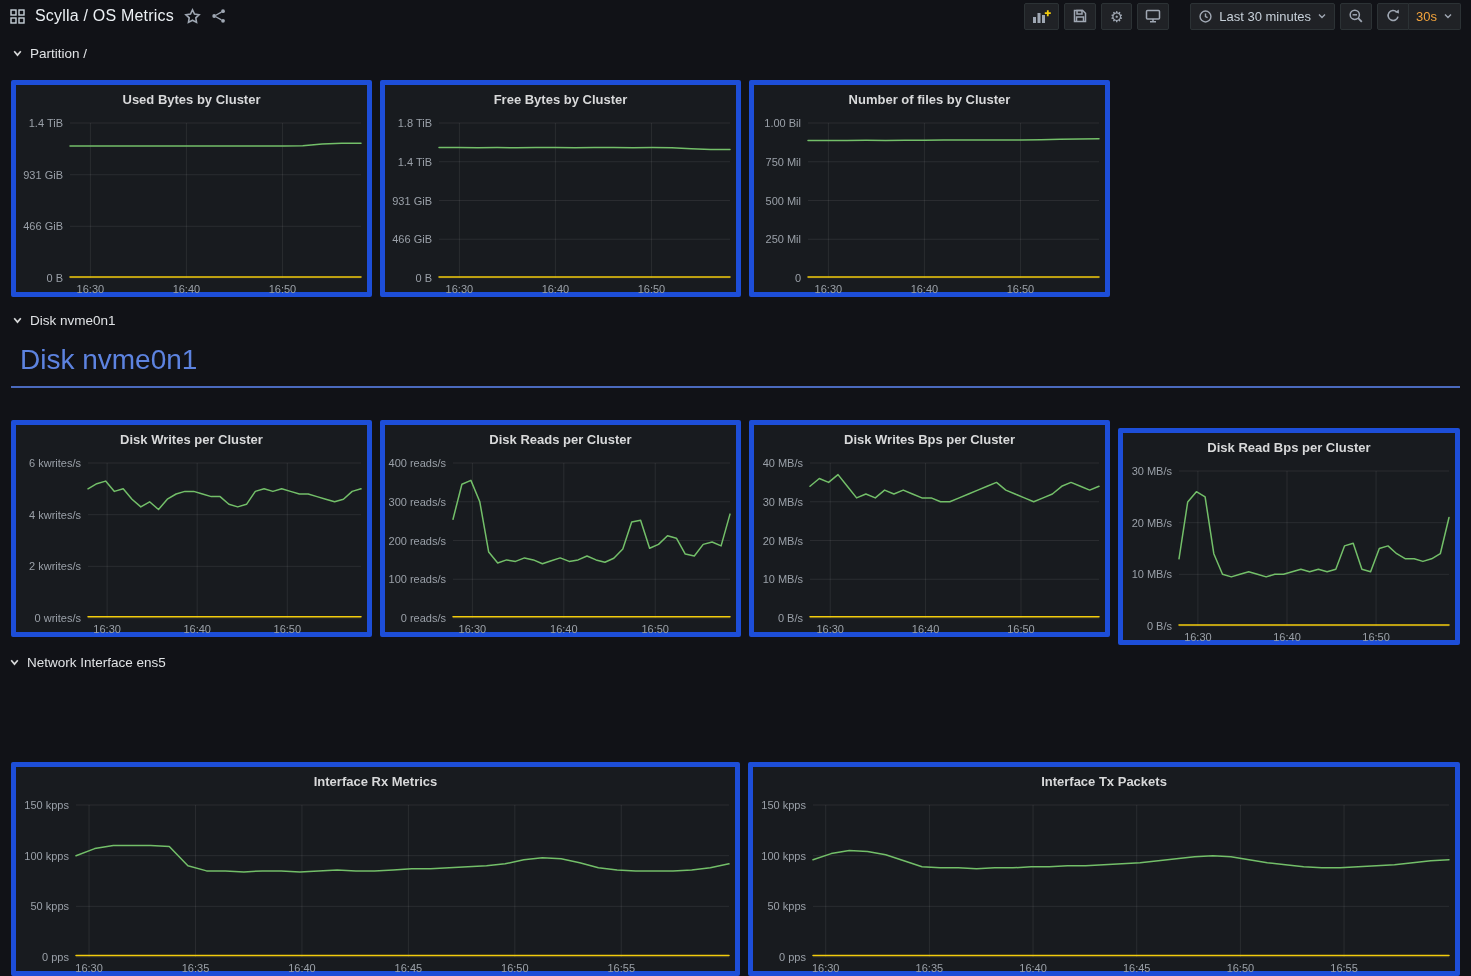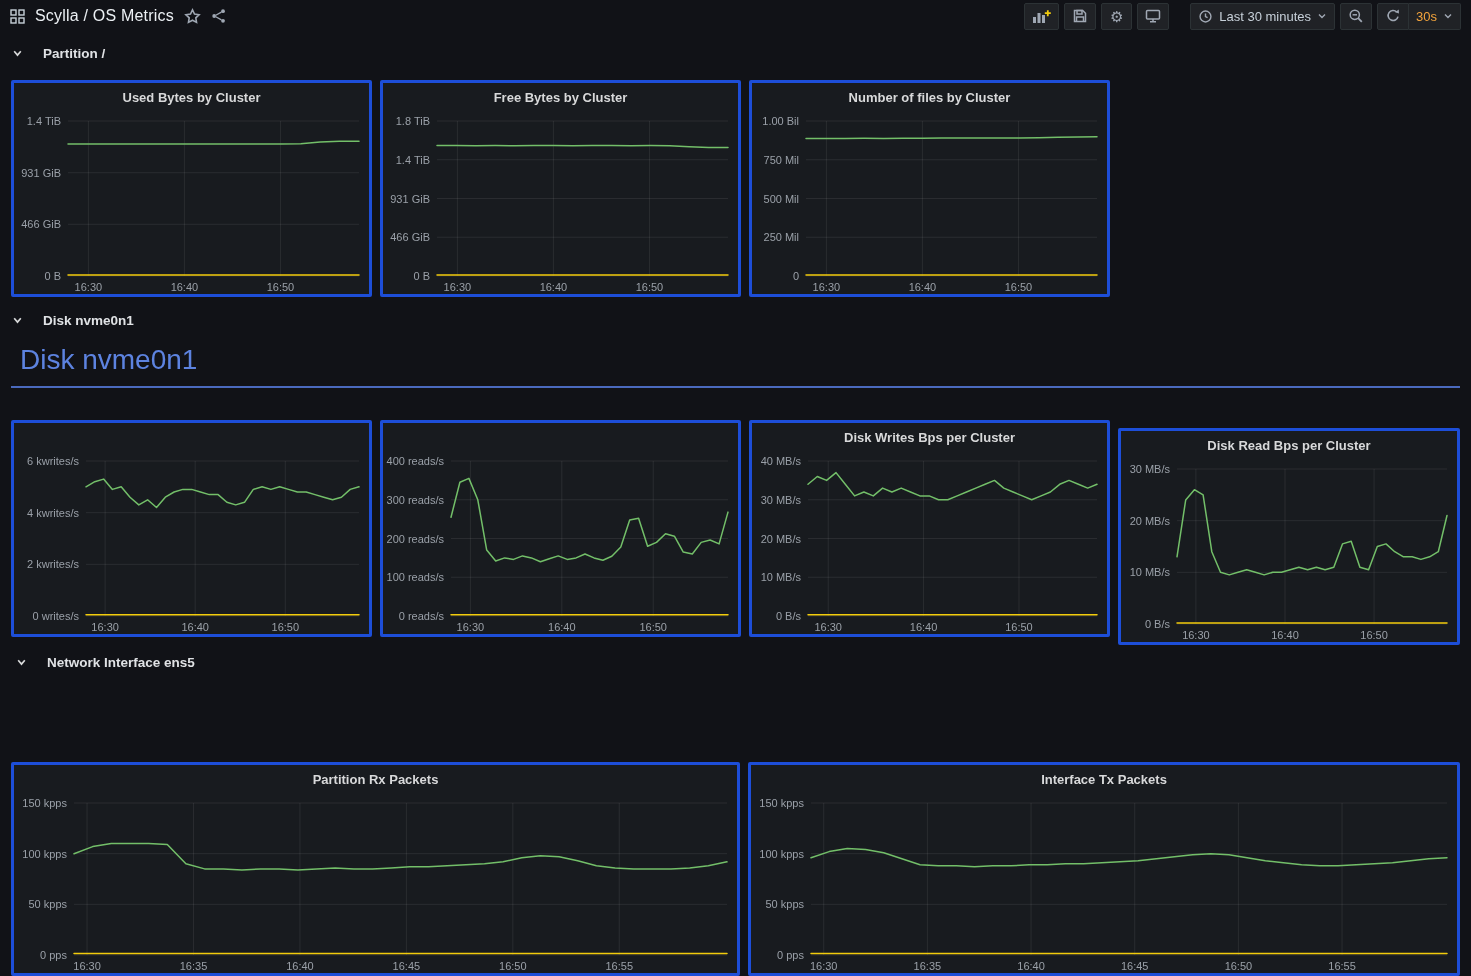--- a/index.html
+++ b/index.html
@@ -17,24 +17,24 @@
           font-size:13px;font-family:"Liberation Sans",sans-serif;padding:0 7px}
   .tb-btn svg{display:block}
   .tb-time{margin-left:16px}
   .btn-group{display:flex;align-items:center}
   .btn-group .tb-btn:first-child{border-top-right-radius:0;border-bottom-right-radius:0}
   .btn-group .tb-btn:last-child{border-left:none;border-top-left-radius:0;border-bottom-left-radius:0}
   .refresh-interval-text{color:var(--refresh-text,#f2a33c);font-weight:400}
   .glyph{font-size:15px;line-height:1;color:#9fa7b3}
 
   
-  .section{position:absolute;display:flex;align-items:center;gap:20px;font-size:13.5px;font-weight:700;color:#e0e2e5;cursor:pointer}
+  .section{position:absolute;display:flex;align-items:center;gap:7px;font-size:13.5px;font-weight:400;color:#e0e2e5;cursor:pointer}
 
   
-  .panel{position:absolute;background:#181b1f;border:3px solid #1d4ed8;border-radius:2px}
+  .panel{position:absolute;background:#181b1f;border:5px solid #1d4ed8;border-radius:2px}
   .panel-title{height:28px;display:flex;align-items:center;justify-content:center;font-size:13px;font-weight:600;color:#d8d9da;cursor:pointer}
   .chart{position:absolute;left:0;right:0;top:28px;bottom:0;cursor:crosshair}
   svg text{font-family:"Liberation Sans",sans-serif}
 
   
   .textpanel{position:absolute}
   .bigheading{font-size:28px;font-weight:400;color:var(--heading-blue,#5d83e0);
               padding:4px 4px 10px 9px;border-bottom:2px solid var(--heading-rule,#4a69bd);display:block}
 
   .icon-stroke{stroke:#9fa7b3;fill:none;stroke-width:1.5}
@@ -205,40 +205,42 @@
       <polyline points="2,3 5,6.5 8,3" fill="none" stroke="#d8d9da" stroke-width="1.5"></polyline>
     </svg>
     <span>Disk nvme0n1</span>
   </div>
 
   <div class="textpanel" style="left:11px;top:340px;width:1449px;height:60px">
     <span class="bigheading">Disk nvme0n1</span>
   </div>
 
   <div class="panel" style="left:11px;top:420px;width:361px;height:217px">
+    <div class="panel-title">Disk Writes per Cluster</div>
     <div class="chart"><svg width="359" height="187">
           <line x1="72" y1="10" x2="345" y2="10" stroke="rgba(255,255,255,0.08)"></line>
           <text x="65" y="14" text-anchor="end" fill="#9aa0a8" font-size="11">6 kwrites/s</text>
           <line x1="72" y1="61.66666666666667" x2="345" y2="61.66666666666667" stroke="rgba(255,255,255,0.08)"></line>
           <text x="65" y="65.66666666666667" text-anchor="end" fill="#9aa0a8" font-size="11">4 kwrites/s</text>
           <line x1="72" y1="113.33333333333334" x2="345" y2="113.33333333333334" stroke="rgba(255,255,255,0.08)"></line>
           <text x="65" y="117.33333333333334" text-anchor="end" fill="#9aa0a8" font-size="11">2 kwrites/s</text>
           <line x1="72" y1="165" x2="345" y2="165" stroke="rgba(255,255,255,0.08)"></line>
           <text x="65" y="169" text-anchor="end" fill="#9aa0a8" font-size="11">0 writes/s</text>
           <line x1="91.11" y1="10" x2="91.11" y2="165" stroke="rgba(255,255,255,0.08)"></line>
           <text x="91.11" y="180" text-anchor="middle" fill="#9aa0a8" font-size="11">16:30</text>
           <line x1="181.2" y1="10" x2="181.2" y2="165" stroke="rgba(255,255,255,0.08)"></line>
           <text x="181.2" y="180" text-anchor="middle" fill="#9aa0a8" font-size="11">16:40</text>
           <line x1="271.28999999999996" y1="10" x2="271.28999999999996" y2="165" stroke="rgba(255,255,255,0.08)"></line>
           <text x="271.28999999999996" y="180" text-anchor="middle" fill="#9aa0a8" font-size="11">16:50</text>
           <polyline points="72.0,35.8 80.8,30.7 89.6,28.1 98.4,38.4 107.2,35.8 116.0,46.2 124.8,53.9 133.6,48.8 142.5,56.5 151.3,46.2 160.1,41.0 168.9,38.4 177.7,38.4 186.5,41.0 195.3,43.6 204.1,43.6 212.9,51.3 221.7,53.9 230.5,51.3 239.3,38.4 248.1,35.8 256.9,38.4 265.7,35.8 274.5,38.4 283.4,41.0 292.2,41.0 301.0,43.6 309.8,46.2 318.6,48.8 327.4,46.2 336.2,38.4 345.0,35.8" fill="none" stroke="#73bf69" stroke-width="1.5" stroke-linejoin="round" stroke-linecap="round"></polyline>
           <polyline points="72.0,163.7 345.0,163.7" fill="none" stroke="#f2cc0c" stroke-width="1.5" stroke-linejoin="round" stroke-linecap="round"></polyline>
         </svg></div>
   </div>
   <div class="panel" style="left:380px;top:420px;width:361px;height:217px">
+    <div class="panel-title">Disk Reads per Cluster</div>
     <div class="chart"><svg width="359" height="187">
           <line x1="68" y1="10" x2="345" y2="10" stroke="rgba(255,255,255,0.08)"></line>
           <text x="61" y="14" text-anchor="end" fill="#9aa0a8" font-size="11">400 reads/s</text>
           <line x1="68" y1="48.75" x2="345" y2="48.75" stroke="rgba(255,255,255,0.08)"></line>
           <text x="61" y="52.75" text-anchor="end" fill="#9aa0a8" font-size="11">300 reads/s</text>
           <line x1="68" y1="87.5" x2="345" y2="87.5" stroke="rgba(255,255,255,0.08)"></line>
           <text x="61" y="91.5" text-anchor="end" fill="#9aa0a8" font-size="11">200 reads/s</text>
           <line x1="68" y1="126.25" x2="345" y2="126.25" stroke="rgba(255,255,255,0.08)"></line>
           <text x="61" y="130.25" text-anchor="end" fill="#9aa0a8" font-size="11">100 reads/s</text>
           <line x1="68" y1="165" x2="345" y2="165" stroke="rgba(255,255,255,0.08)"></line>
@@ -291,30 +293,30 @@
           <text x="74.9" y="180" text-anchor="middle" fill="#9aa0a8" font-size="11">16:30</text>
           <line x1="164" y1="10" x2="164" y2="165" stroke="rgba(255,255,255,0.08)"></line>
           <text x="164" y="180" text-anchor="middle" fill="#9aa0a8" font-size="11">16:40</text>
           <line x1="253.1" y1="10" x2="253.1" y2="165" stroke="rgba(255,255,255,0.08)"></line>
           <text x="253.1" y="180" text-anchor="middle" fill="#9aa0a8" font-size="11">16:50</text>
           <polyline points="56.0,97.8 64.7,41.0 73.4,30.7 82.1,35.8 90.8,92.7 99.5,113.3 108.3,115.9 117.0,113.3 125.7,110.8 134.4,113.3 143.1,115.9 151.8,113.3 160.5,113.3 169.2,110.8 177.9,108.2 186.6,110.8 195.4,108.2 204.1,110.8 212.8,108.2 221.5,84.9 230.2,82.3 238.9,108.2 247.6,110.8 256.3,87.5 265.0,84.9 273.7,92.7 282.5,97.8 291.2,97.8 299.9,100.4 308.6,97.8 317.3,92.7 326.0,56.5" fill="none" stroke="#73bf69" stroke-width="1.5" stroke-linejoin="round" stroke-linecap="round"></polyline>
           <polyline points="56.0,164.0 326.0,164.0" fill="none" stroke="#f2cc0c" stroke-width="1.5" stroke-linejoin="round" stroke-linecap="round"></polyline>
         </svg></div>
   </div>
 
-  <div class="section" style="left:16px;top:655px">
+  <div class="section" style="left:9px;top:655px">
     <svg width="11" height="11" viewBox="0 0 10 10">
       <polyline points="2,3 5,6.5 8,3" fill="none" stroke="#d8d9da" stroke-width="1.5"></polyline>
     </svg>
     <span>Network Interface ens5</span>
   </div>
 
 
   <div class="panel" style="left:11px;top:762px;width:729px;height:214px">
-    <div class="panel-title">Partition Rx Packets</div>
+    <div class="panel-title">Interface Rx Metrics</div>
     <div class="chart"><svg width="727" height="184">
           <line x1="60" y1="10" x2="713" y2="10" stroke="rgba(255,255,255,0.08)"></line>
           <text x="53" y="14" text-anchor="end" fill="#9aa0a8" font-size="11">150 kpps</text>
           <line x1="60" y1="60.66666666666667" x2="713" y2="60.66666666666667" stroke="rgba(255,255,255,0.08)"></line>
           <text x="53" y="64.66666666666667" text-anchor="end" fill="#9aa0a8" font-size="11">100 kpps</text>
           <line x1="60" y1="111.33333333333334" x2="713" y2="111.33333333333334" stroke="rgba(255,255,255,0.08)"></line>
           <text x="53" y="115.33333333333334" text-anchor="end" fill="#9aa0a8" font-size="11">50 kpps</text>
           <line x1="60" y1="162" x2="713" y2="162" stroke="rgba(255,255,255,0.08)"></line>
           <text x="53" y="166" text-anchor="end" fill="#9aa0a8" font-size="11">0 pps</text>
           <line x1="73.06" y1="10" x2="73.06" y2="162" stroke="rgba(255,255,255,0.08)"></line>

